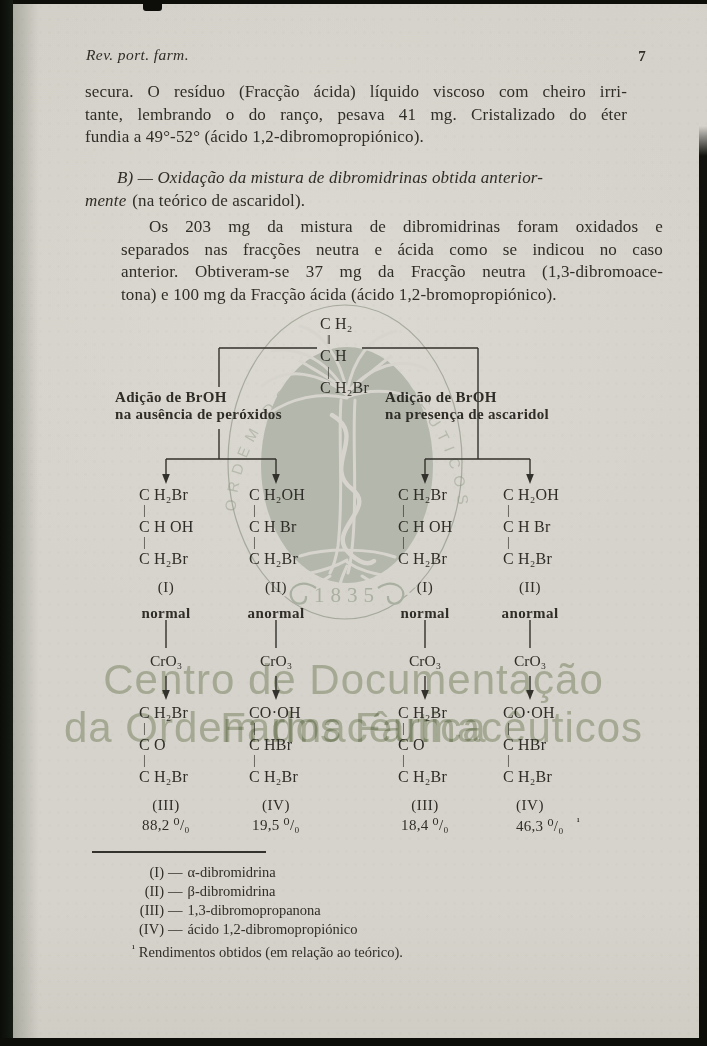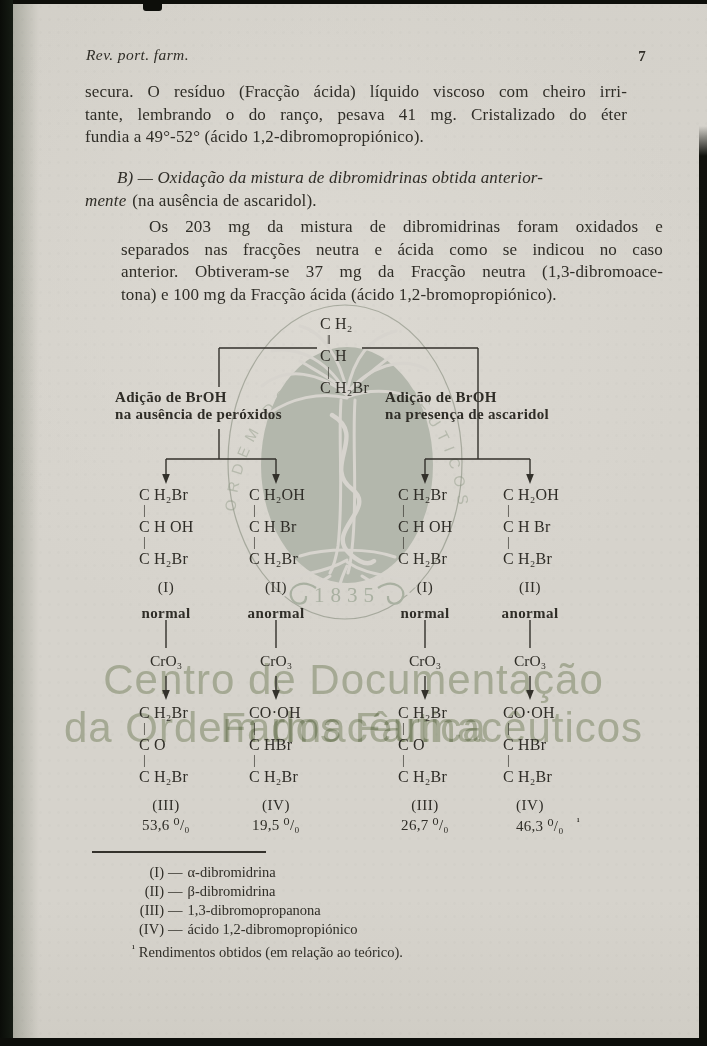--- a/index.html
+++ b/index.html
@@ -134,21 +134,21 @@
   <div class="abs hdr-page">7</div>
 
   <div class="abs body-par p1">
     <div class="ln">secura. O resíduo (Fracção ácida) líquido viscoso com cheiro irri-</div>
     <div class="ln">tante, lembrando o do ranço, pesava 41 mg. Cristalizado do éter</div>
     <div class="ln ln-last">fundia a 49°-52° (ácido 1,2-dibromopropiónico).</div>
   </div>
 
   <div class="abs body-par pB">
     <div class="indent">B) — Oxidação da mistura de dibromidrinas obtida anterior-</div>
-    <div><span>mente</span><span class="roman">(na ausência de ascaridol).</span></div>
+    <div><span>mente</span><span class="roman">(na teórico de ascaridol).</span></div>
   </div>
 
   <div class="abs body-par p2">
     <div class="ln indent">Os 203 mg da mistura de dibromidrinas foram oxidados e</div>
     <div class="ln">separados nas fracções neutra e ácida como se indicou no caso</div>
     <div class="ln">anterior. Obtiveram-se 37 mg da Fracção neutra (1,3-dibromoace-</div>
     <div class="ln ln-last">tona) e 100 mg da Fracção ácida (ácido 1,2-bromopropiónico).</div>
   </div>
 
   <div class="struct topstruct">
@@ -252,23 +252,23 @@
     <div class="formula">
       <div class="fl">CO·OH</div>
       <div class="bond">|</div>
       <div class="fl">C HBr</div>
       <div class="bond">|</div>
       <div class="fl">C H₂Br</div>
     </div>
     <div class="numeral">(IV)</div>
   </div>
 
-  <div class="yield" style="left:106px;"><span>53,6 ⁰/₀</span></div>
+  <div class="yield" style="left:106px;"><span>88,2 ⁰/₀</span></div>
   <div class="yield" style="left:216px;"><span>19,5 ⁰/₀</span></div>
-  <div class="yield" style="left:365px;"><span>26,7 ⁰/₀</span></div>
+  <div class="yield" style="left:365px;"><span>18,4 ⁰/₀</span></div>
   <div class="yield" style="left:488px;"><span>46,3 ⁰/₀</span><sup>¹</sup></div>
 
   <svg class="conn-svg" width="707" height="1046" viewBox="0 0 707 1046">
     <g stroke="#33312b" stroke-width="1.4" fill="none">
       <path d="M219,348 H317 M362,348 H478"></path>
       <path d="M219,348 V387 M219,429 V459"></path>
       <path d="M478,348 V459"></path>
       <path d="M166,459 H276 M425,459 H530"></path>
       <path d="M166,459 V477 M276,459 V477 M425,459 V477 M530,459 V477"></path>
       <path d="M166,620 V648 M276,620 V648 M425,620 V648 M530,620 V648"></path>

